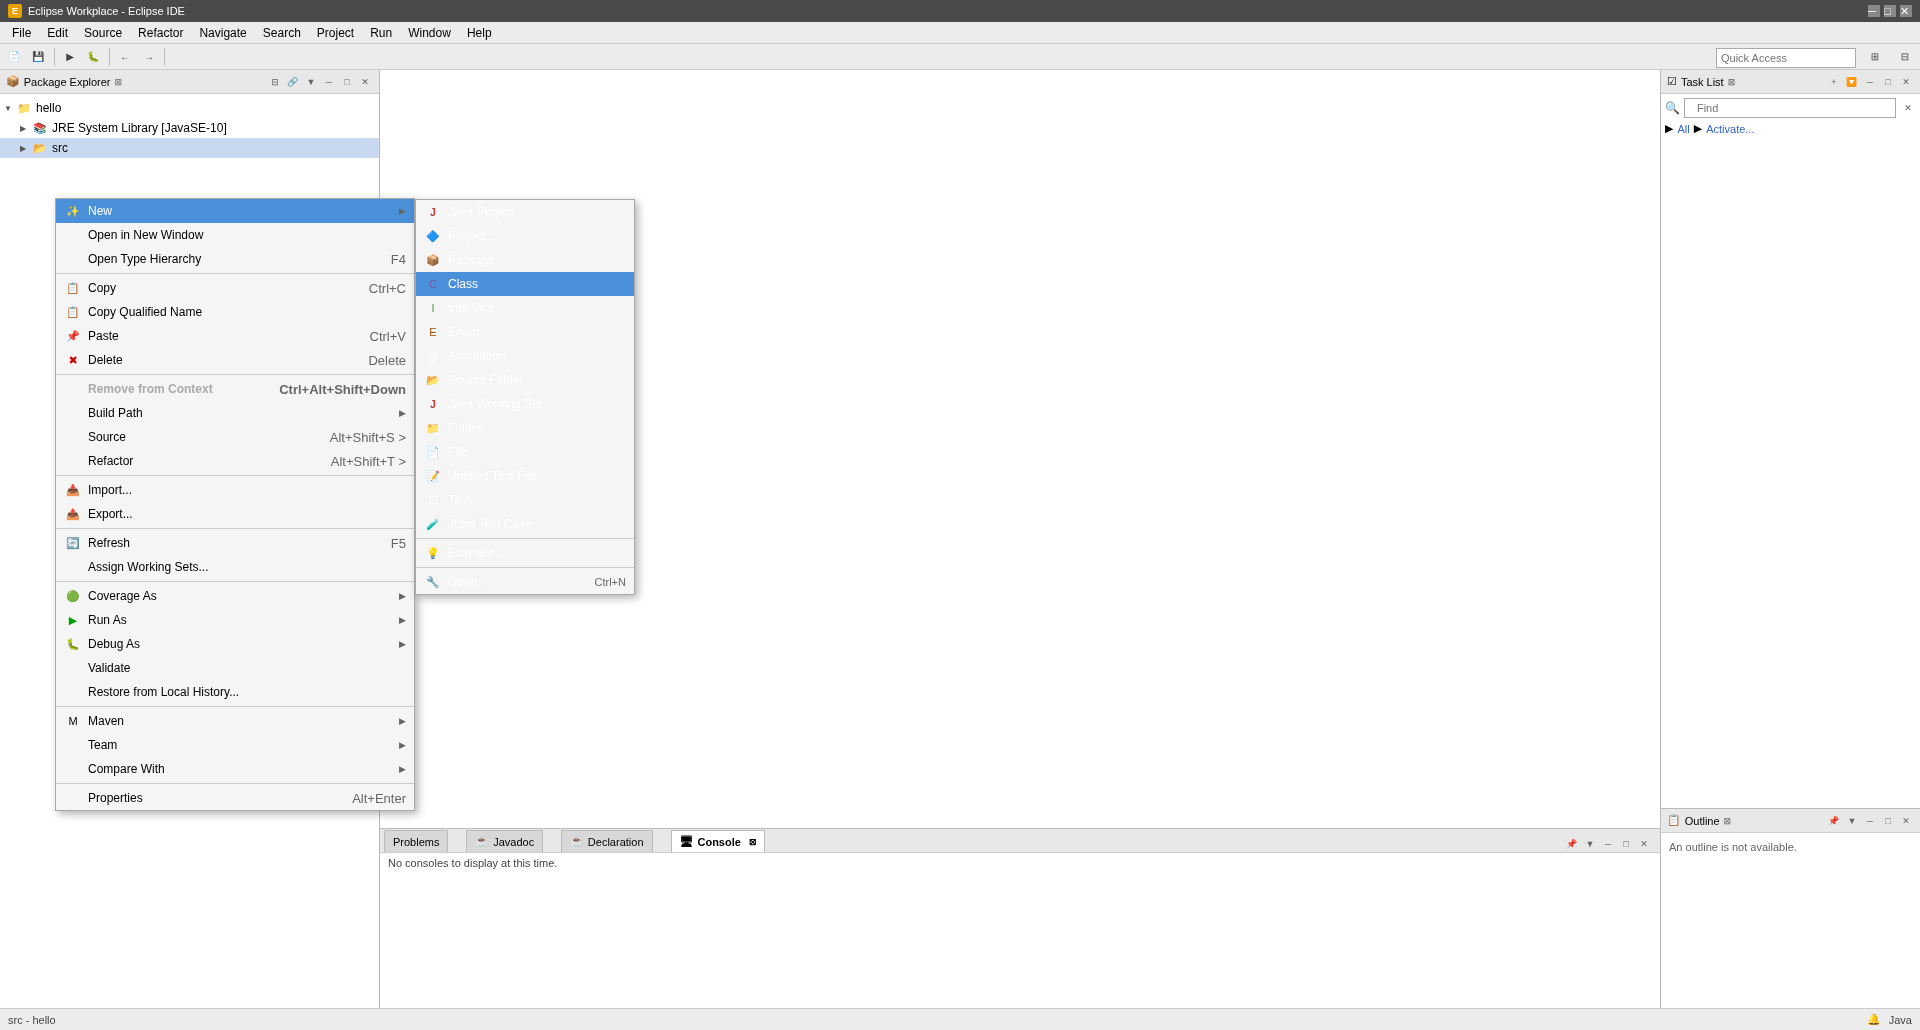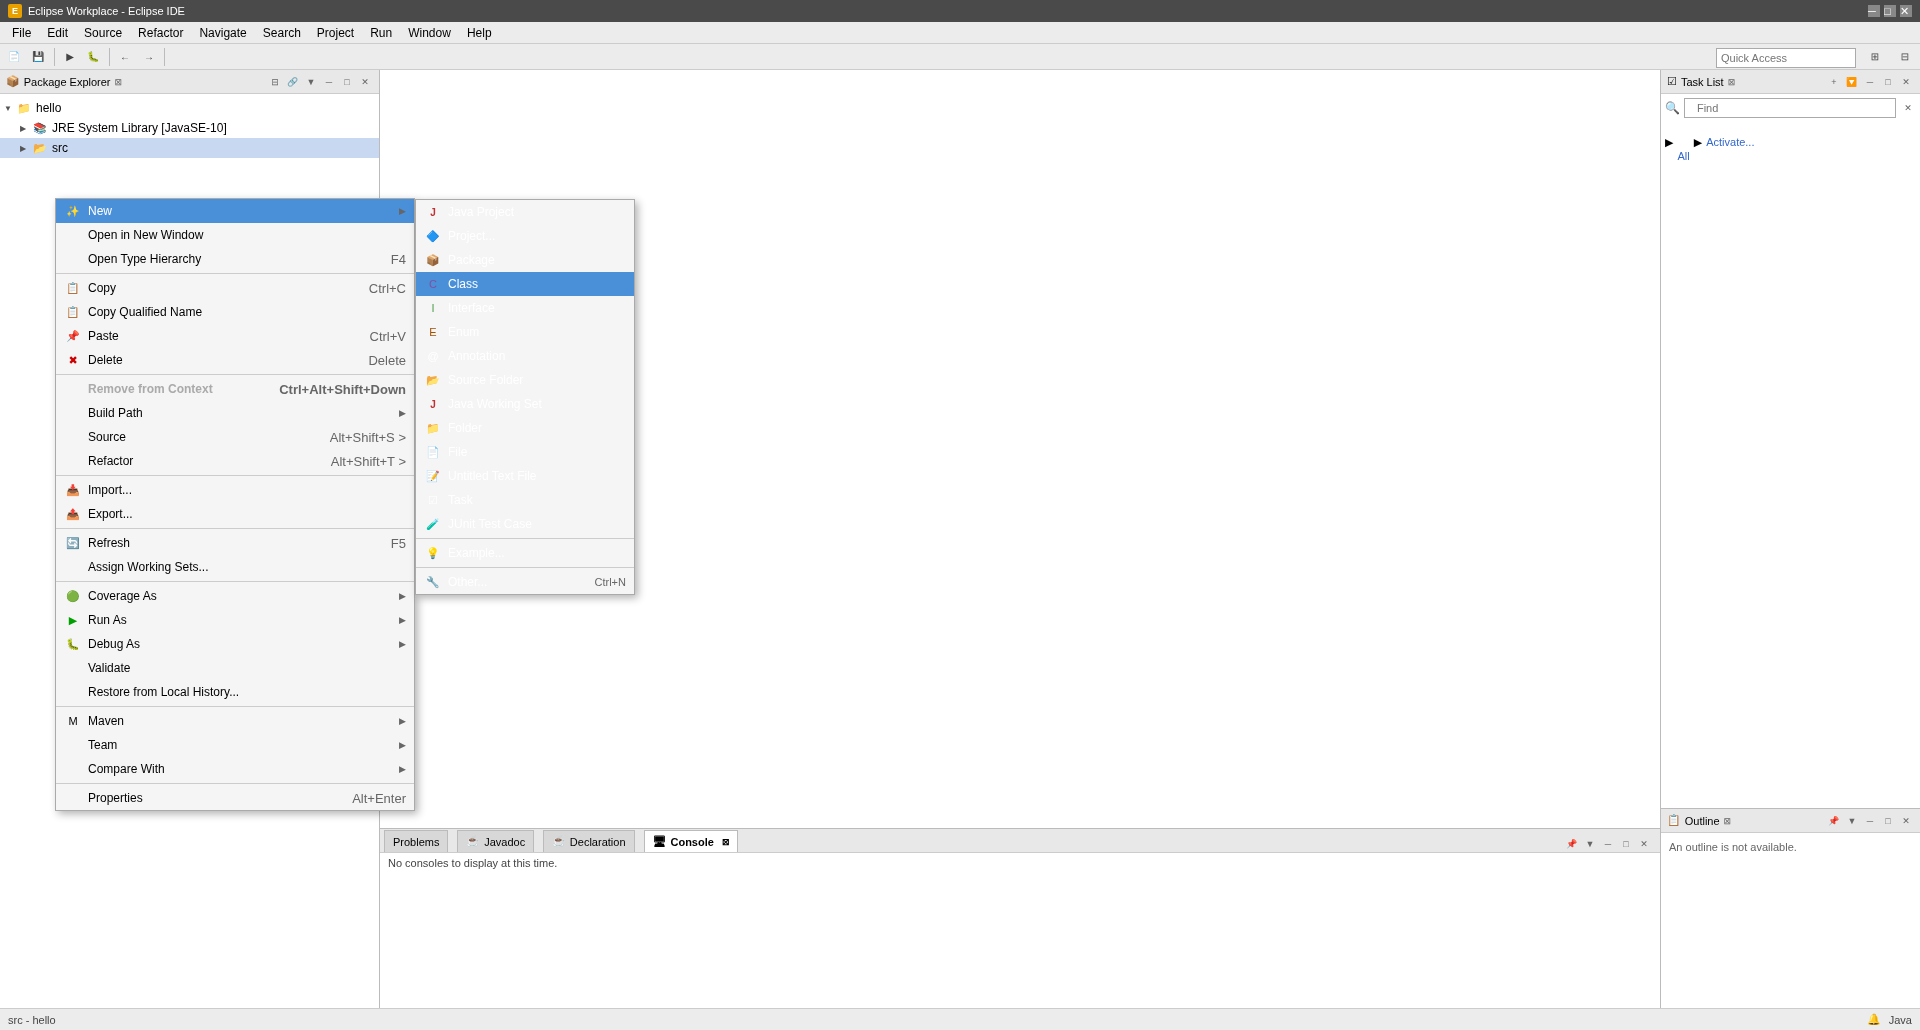--- a/index.html
+++ b/index.html
@@ -329,21 +329,21 @@
       flex-direction: column;
       background: #fff;
     }
     .bottom-tabs {
       background: #e8e8e8;
       border-bottom: 1px solid #ccc;
       height: 24px;
       display: flex;
       align-items: flex-end;
       padding: 0 4px;
-      gap: 9px;
+      gap: 18px;
     }
     .bottom-tab {
       height: 22px;
       padding: 0 8px;
       display: flex;
       align-items: center;
       cursor: pointer;
       font-size: 11px;
       border: 1px solid #bbb;
       border-bottom: none;
@@ -724,21 +724,21 @@
         </div>
       </div>
       <div class="task-list-body">
         <div class="task-toolbar">
           <span>🔍</span>
           <input class="task-filter-input" type="text" placeholder="Find" style="">
           <span class="panel-ctrl-btn" style="color:#666;">✕</span>
         </div>
         <div style="display:flex;align-items:center;gap:4px;font-size:11px;">
           <span>▶</span>
-          <span style="color:#3366cc;cursor:pointer;margin-top:28px;">All</span>
+          <span style="color:#3366cc;cursor:pointer;">All</span>
           <span>▶</span>
           <span style="color:#3366cc;cursor:pointer;">Activate...</span>
         </div>
       </div>
     </div>
 
     <div class="outline-panel">
       <div class="outline-header">
         <span>📋</span>
         <span>Outline</span>

